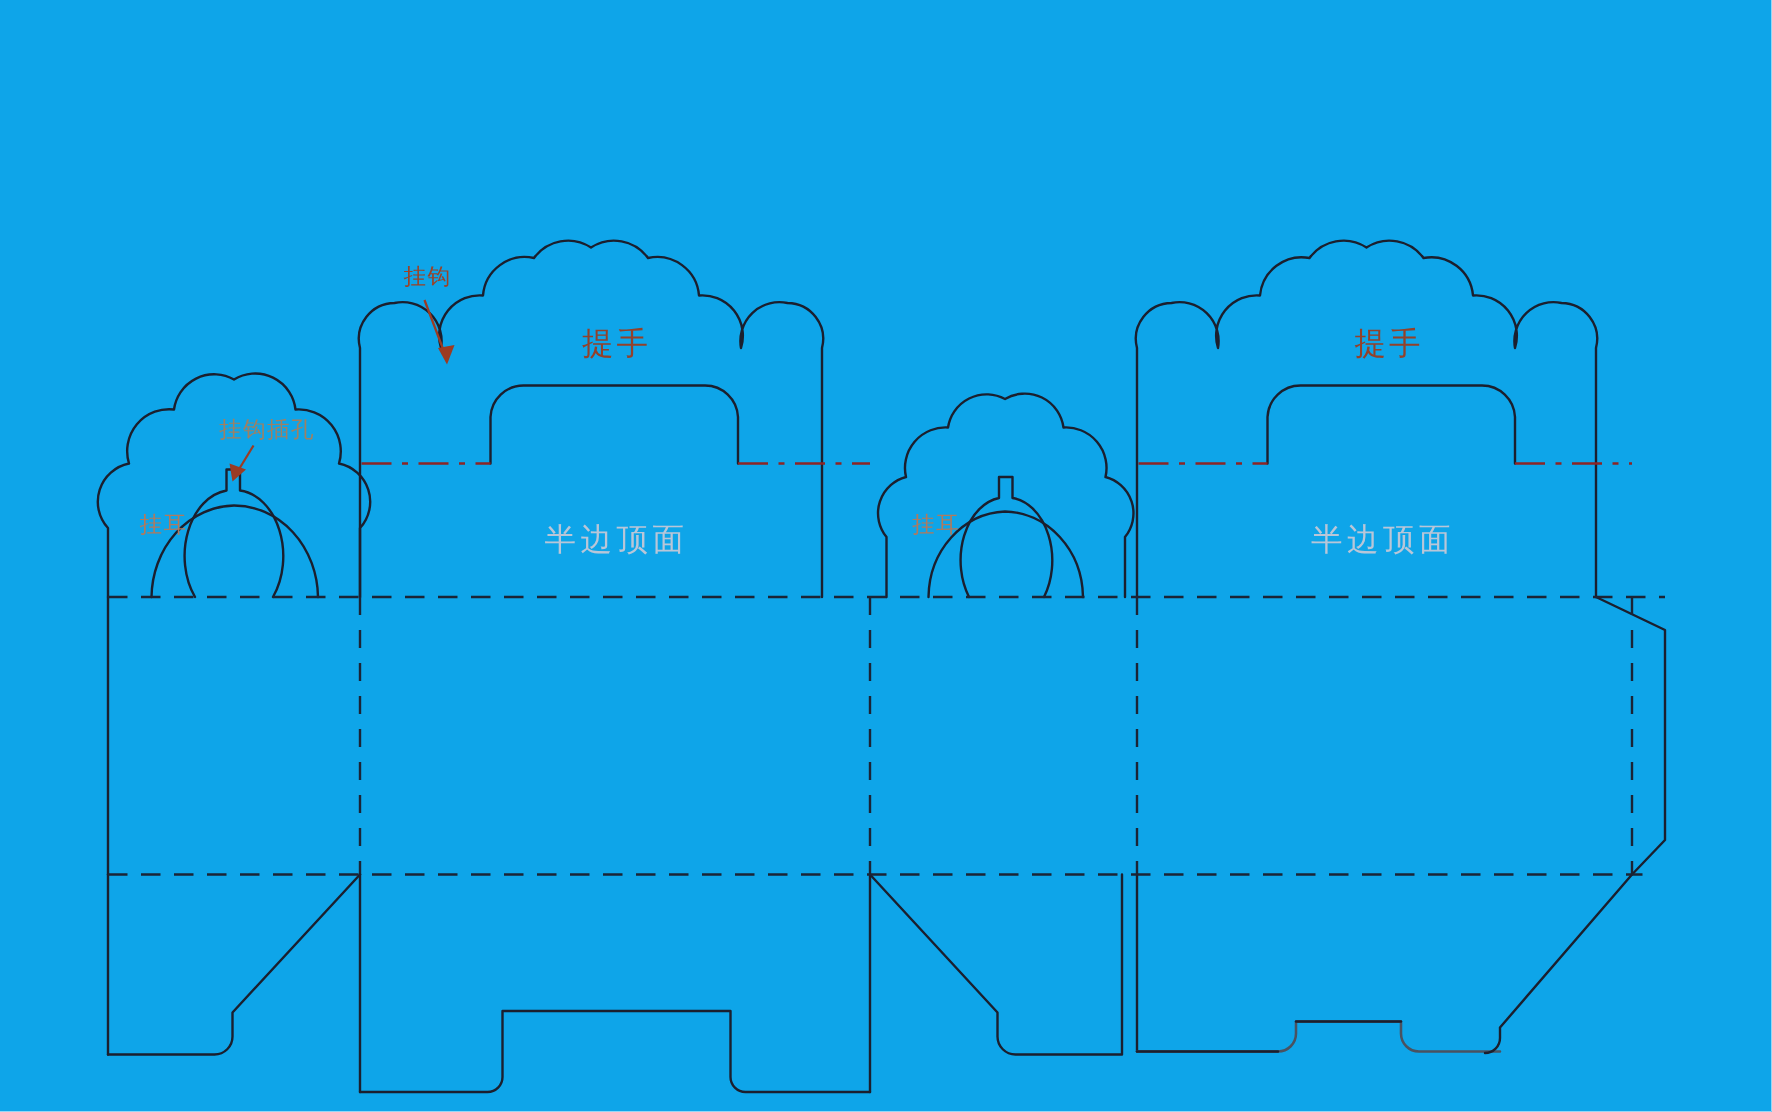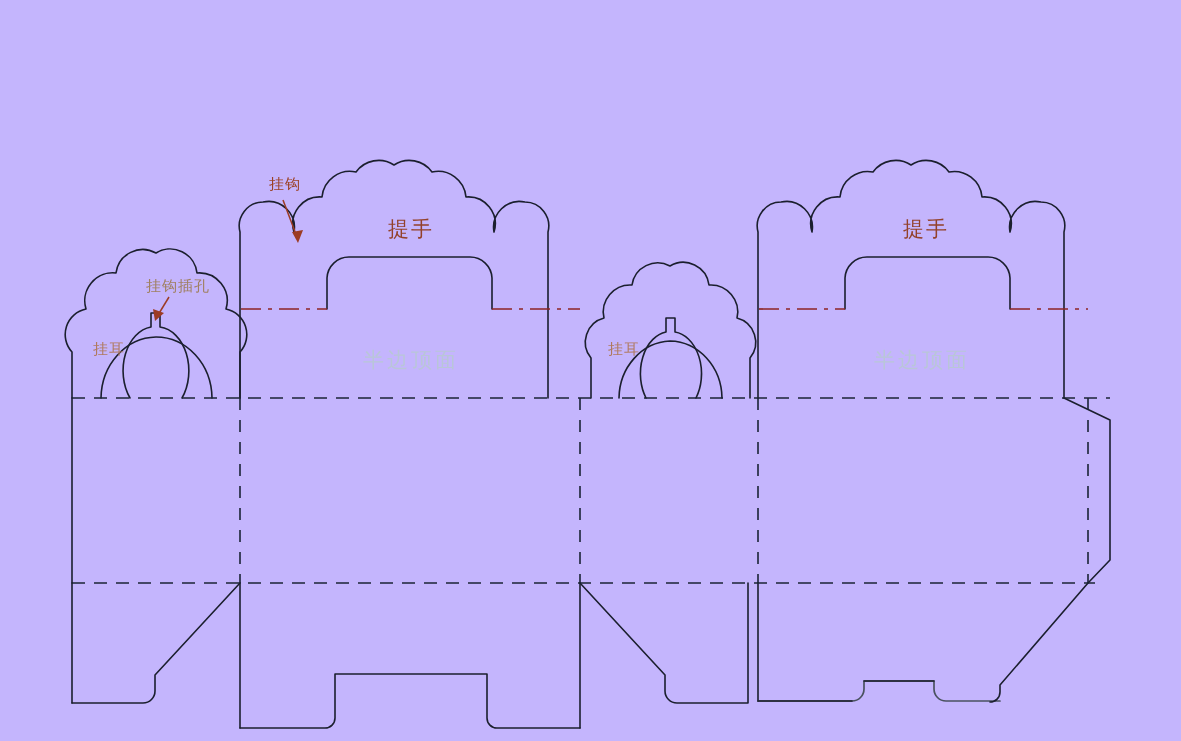--- a/index.html
+++ b/index.html
@@ -11,21 +11,21 @@
   body {
     width: 1181px;
     height: 741px;
     font-family: "Liberation Sans", sans-serif;
     overflow: hidden;
   }
   #dieline-root {
     position: relative;
     width: 1181px;
     height: 741px;
-    background: #c4b5fd;
+    background: #0ea5e9;
   }
   svg#dieline-svg {
     position: absolute;
     left: 0;
     top: 0;
     width: 1181px;
     height: 741px;
     display: block;
   }
   .cutline {

